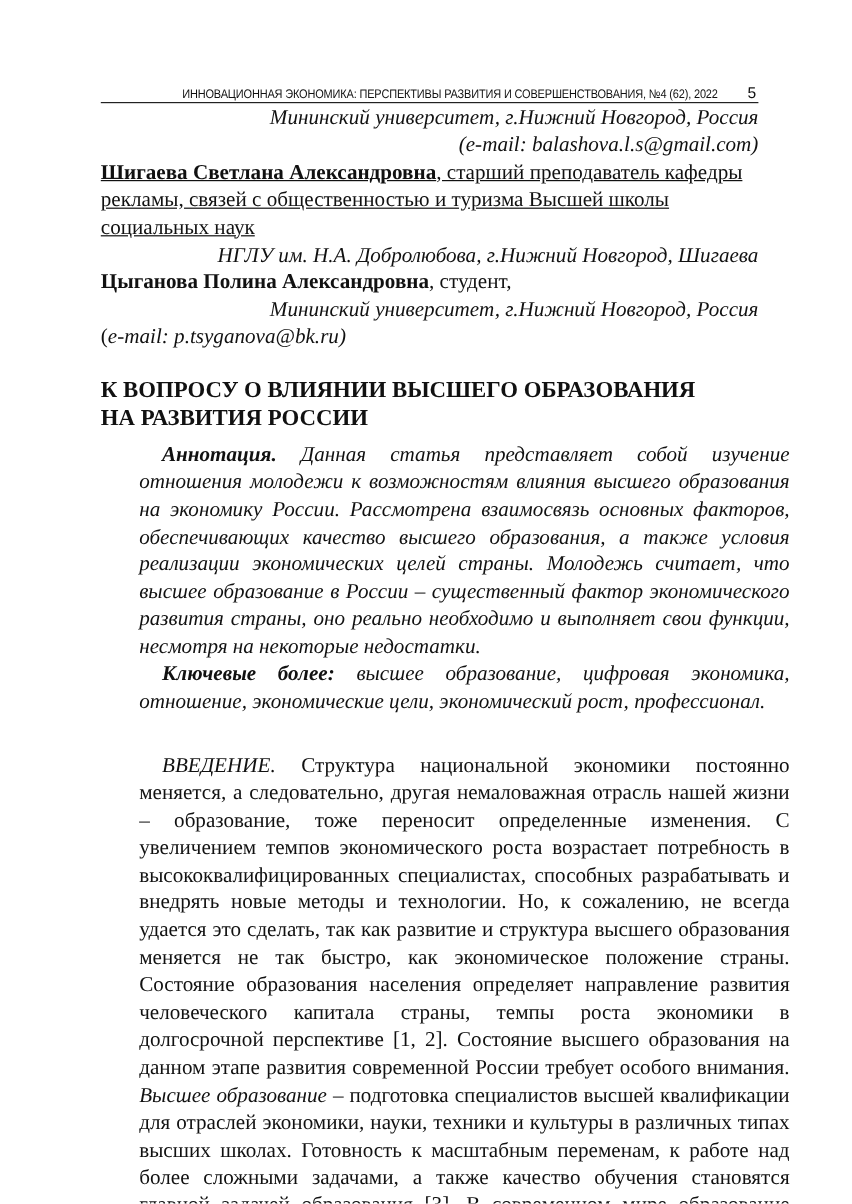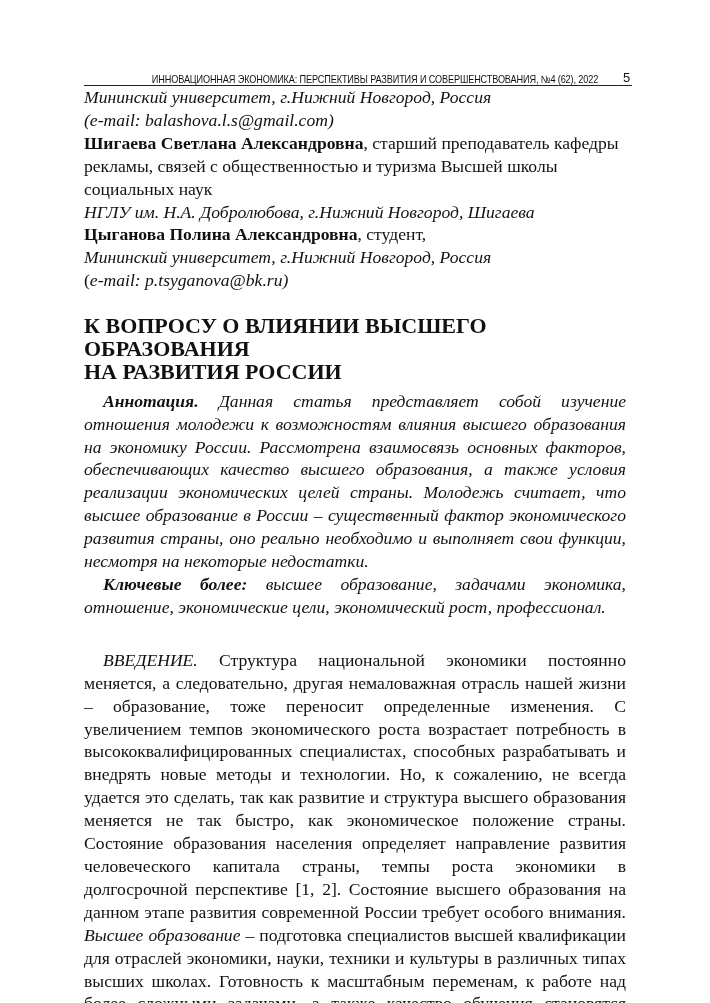--- a/index.html
+++ b/index.html
@@ -3,56 +3,56 @@
 <meta charset="utf-8">
 <style>
   html, body { margin: 0; padding: 0; background: #ffffff; }
   body { width: 710px; height: 1003px; position: relative; overflow: hidden; color: #111; }
   .page { position: absolute; left: 84px; top: 66px; width: 548px; font-family: "Liberation Serif", serif; font-size: 17.6px; line-height: 22.9px; }
   .running-head { position: relative; height: 19px; border-bottom: 1.2px solid #222; font-family: "Liberation Sans", sans-serif; font-size: 10.4px; letter-spacing: -0.15px; transform-origin: right; }
   .running-head .title { position: absolute; right: 34px; top: 3px; white-space: nowrap; transform: scaleX(0.88); transform-origin: right; }
   .running-head .pnum { position: absolute; right: 2px; top: 1px; font-size: 13px; }
   .line { white-space: nowrap; }
   .b { font-weight: bold; }
-  .i { font-style: italic; }
+  .i { font-style: italic; text-align: right; }
   .just { text-align: justify; text-align-last: left; width: 542px; }
-  .ind { text-indent: 19px; }
+  .ind { text-indent: 19px; margin-left: 32px; }
   .gap { height: 22.9px; }
-  .heading { font-weight: bold; font-size: 22px; margin-top: 22.9px; }
+  .heading { font-weight: bold; font-size: 19px; margin-top: 22.9px; }
   p { margin: 0; }
 </style>
 </head>
 <body>
 
 <div class="page">
 
   <div class="running-head">
     <span class="title">ИННОВАЦИОННАЯ ЭКОНОМИКА: ПЕРСПЕКТИВЫ РАЗВИТИЯ И СОВЕРШЕНСТВОВАНИЯ, №4 (62), 2022</span>
     <span class="pnum">5</span>
   </div>
 
 
   <div>
     <p class="i">Мининский университет, г.Нижний Новгород, Россия</p>
     <p class="i">(e-mail: balashova.l.s@gmail.com)</p>
 
-    <p style="width:542px;"><span class="b">Шигаева Светлана Александровна</span><span>, старший преподаватель кафедры рекламы, связей с общественностью и туризма Высшей школы социальных наук</span></p>
+    <p style="width:542px;text-decoration:underline;"><span class="b">Шигаева Светлана Александровна</span><span>, старший преподаватель кафедры рекламы, связей с общественностью и туризма Высшей школы социальных наук</span></p>
     <p class="i">НГЛУ им. Н.А. Добролюбова, г.Нижний Новгород, Шигаева</p>
 
     <p><span class="b">Цыганова Полина Александровна</span><span>, студент,</span></p>
     <p class="i">Мининский университет, г.Нижний Новгород, Россия</p>
     <p><span>(</span><span class="i">e-mail: p.tsyganova@bk.ru)</span></p>
   </div>
 
   <div class="heading">
     <div>К ВОПРОСУ О ВЛИЯНИИ ВЫСШЕГО ОБРАЗОВАНИЯ</div>
     <div>НА РАЗВИТИЯ РОССИИ</div>
   </div>
 
   <p class="just ind i" style="margin-top:6px;"><span class="b">Аннотация.</span><span> Данная статья представляет собой изучение отношения молодежи к возможностям влияния высшего образования на экономику России. Рассмотрена взаимосвязь основных факторов, обеспечивающих качество высшего образования, а также условия реализации экономических целей страны. Молодежь считает, что высшее образование в России – существенный фактор экономического развития страны, оно реально необходимо и выполняет свои функции, несмотря на некоторые недостатки.</span></p>
 
-  <p class="just ind i"><span class="b">Ключевые более:</span><span> высшее образование, задачами экономика, отношение, экономические цели, экономический рост, профессионал.</span></p>
+  <p class="just ind i"><span class="b">Ключевые более:</span><span> высшее образование, цифровая экономика, отношение, экономические цели, экономический рост, профессионал.</span></p>
 
   <div class="gap" style="height:30px;"></div>
 
   <p class="just ind"><span class="i">ВВЕДЕНИЕ.</span><span> Структура национальной экономики постоянно меняется, а следовательно, другая немаловажная отрасль нашей жизни – образование, тоже переносит определенные изменения. С увеличением темпов экономического роста возрастает потребность в высококвалифицированных специалистах, способных разрабатывать и внедрять новые методы и технологии. Но, к сожалению, не всегда удается это сделать, так как развитие и структура высшего образования меняется не так быстро, как экономическое положение страны. Состояние образования населения определяет направление развития человеческого капитала страны, темпы роста экономики в долгосрочной перспективе [1, 2]. Состояние высшего образования на данном этапе развития современной России требует особого внимания. </span><span class="i">Высшее образование</span><span> – подготовка специалистов высшей квалификации для отраслей экономики, науки, техники и культуры в различных типах высших школах. Готовность к масштабным переменам, к работе над более сложными задачами, а также качество обучения становятся главной задачей образования [3].  В современном мире образование включает в себя:</span></p>
 
 </div>
 
 </body></html>

